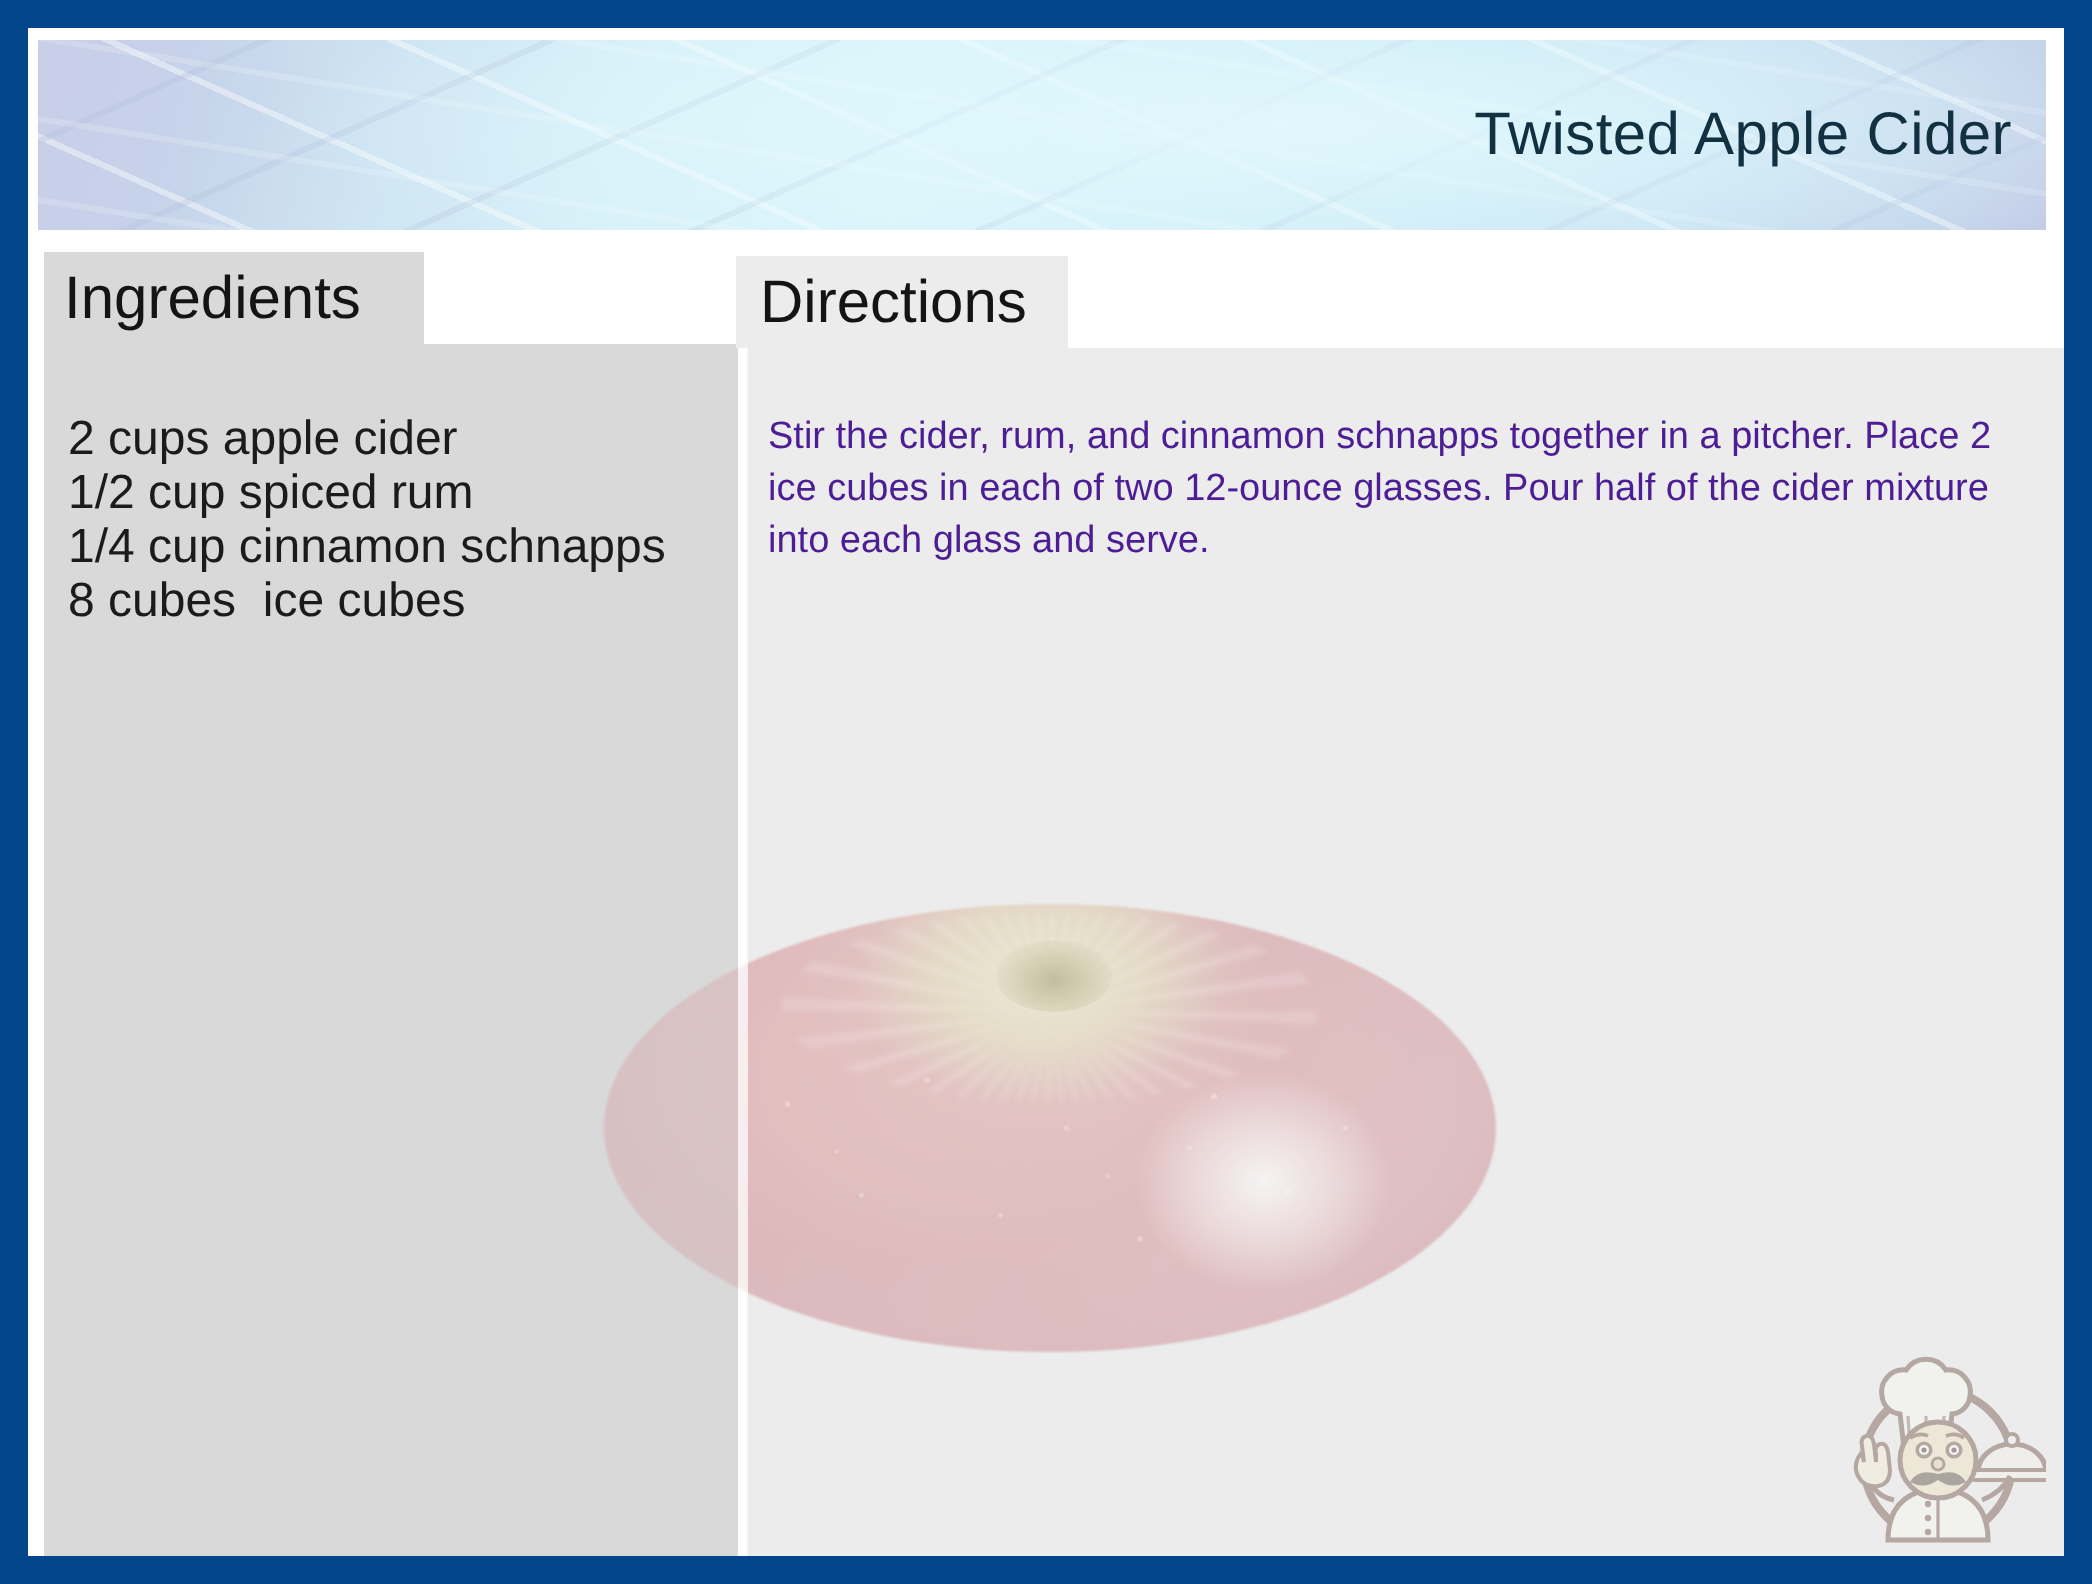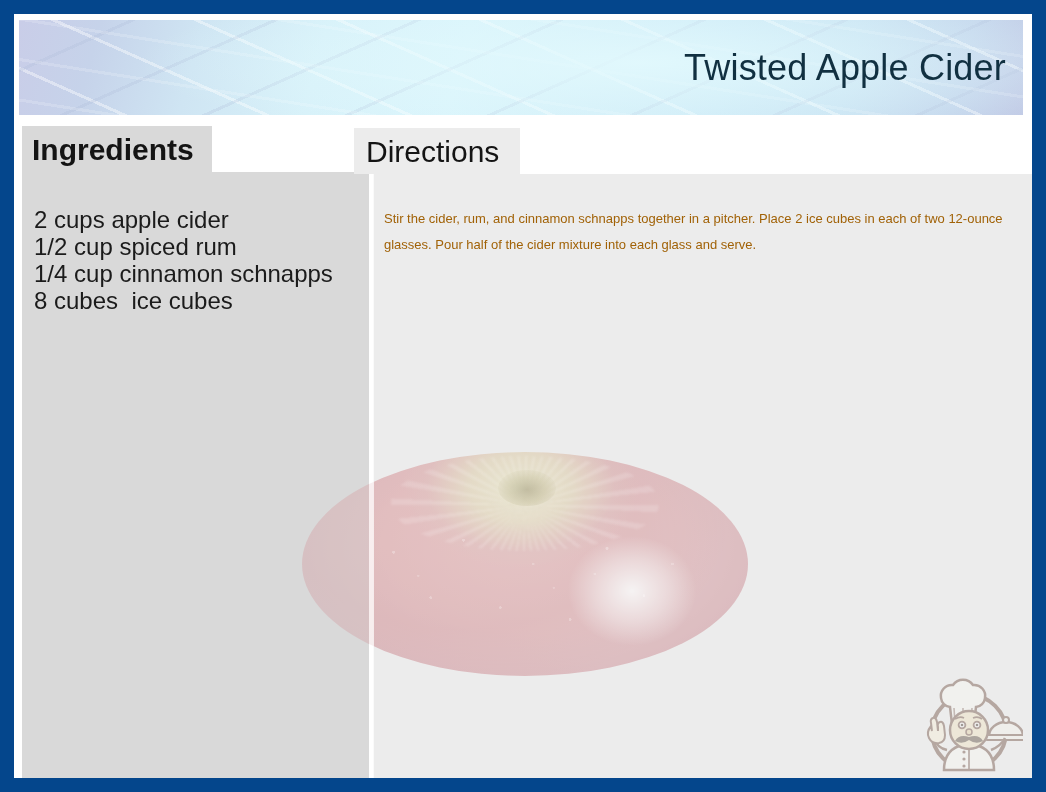--- a/index.html
+++ b/index.html
@@ -89,21 +89,21 @@
   }
   .banner-sheen {
     position:absolute; inset:0;
     background: radial-gradient(ellipse 70% 120% at 62% 45%, rgba(226,249,253,.92) 0%, rgba(226,249,253,.35) 45%, rgba(226,249,253,0) 72%);
   }
   #banner-title {
     position: absolute;
     right: 17px;
     top: 50%;
     transform: translateY(-50%);
-    font-size: 36px;
+    font-size: 30px;
     line-height: 1;
     color: #113041;
     white-space: nowrap;
     letter-spacing: .2px;
   }
 
   
   .tab {
     position: absolute;
     font-size: 30px;
@@ -112,24 +112,23 @@
     box-sizing: border-box;
     white-space: nowrap;
   }
   #ingredients-tab {
     left: 8px;
     top: 112px;
     width: 190px;
     height: 46px;
     background: #d9d9d9;
     padding: 9px 0 0 10px;
-    font-weight: bold;
   }
   #directions-tab {
-    left: 340px;
+    left: 354px;
     top: 114px;
     width: 166px;
     height: 46px;
     background: #ececec;
     padding: 9px 0 0 12px;
   }
 
   .panel {
     position: absolute;
     box-sizing: border-box;
@@ -158,23 +157,23 @@
     line-height: 27px;
     color: #1b1b1b;
   }
   #ingredients-list .ing-line { white-space: pre; }
 
   #directions-text {
     position: absolute;
     left: 11px;
     top: 32px;
     width: 630px;
-    font-size: 13px;
+    font-size: 19px;
     line-height: 26px;
-    color: #a16207;
+    color: #4c1d95;
   }
 
   
   #apple-image {
     position: absolute;
     left: 288px;
     top: 438px;
     width: 446px;
     height: 224px;
     pointer-events: none;

